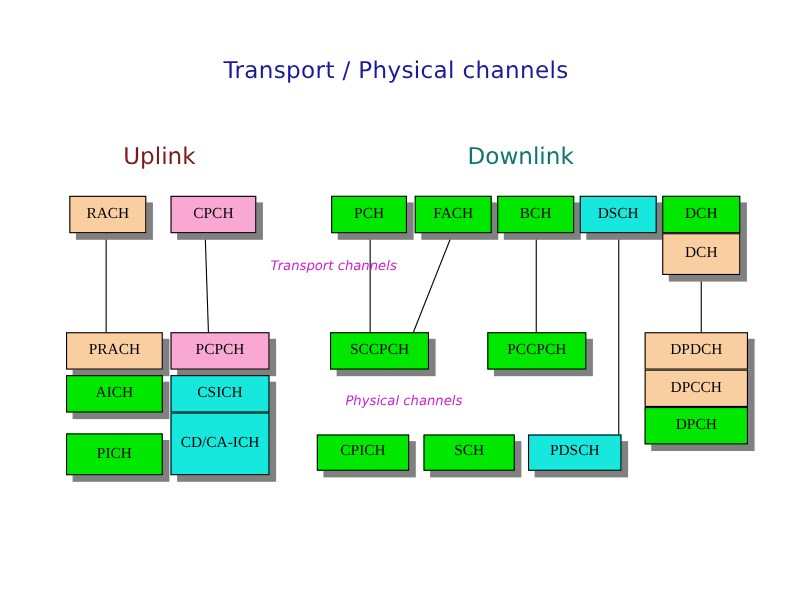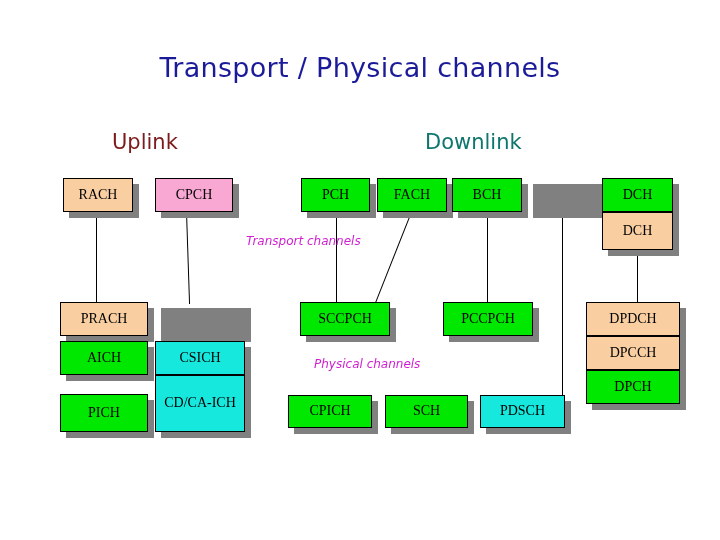--- a/index.html
+++ b/index.html
@@ -14,21 +14,21 @@
     background: #ffffff;
     overflow: hidden;
     font-family: "Liberation Sans", sans-serif;
   }
   .title {
     position: absolute;
     left: 0;
     top: 52px;
     width: 720px;
     text-align: center;
-    font-size: 27px;
+    font-size: 21px;
     color: #1b1b99;
     font-family: "DejaVu Sans", sans-serif;
     letter-spacing: 0.3px;
     white-space: nowrap;
   }
   .hdr {
     position: absolute;
     font-size: 21px;
     font-family: "DejaVu Sans", sans-serif;
     white-space: nowrap;
@@ -112,37 +112,39 @@
   <div class="shadow" style="left:307px; top:184px; width:69px; height:34px;"></div>
   <div class="box c-green" style="left:301px; top:178px; width:69px; height:34px;">PCH</div>
 
   <div class="shadow" style="left:383px; top:184px; width:70px; height:34px;"></div>
   <div class="box c-green" style="left:377px; top:178px; width:70px; height:34px;">FACH</div>
 
   <div class="shadow" style="left:458px; top:184px; width:70px; height:34px;"></div>
   <div class="box c-green" style="left:452px; top:178px; width:70px; height:34px;">BCH</div>
 
   <div class="shadow" style="left:533px; top:184px; width:70px; height:34px;"></div>
+  <div class="box c-cyan" style="left:527px; top:178px; width:70px; height:34px;">DSCH</div>
 
   <div class="shadow" style="left:608px; top:184px; width:71px; height:72px;"></div>
   <div class="box c-green" style="left:602px; top:178px; width:71px; height:34px;">DCH</div>
   <div class="box c-peach" style="left:602px; top:212px; width:71px; height:38px;">DCH</div>
 
   <div class="layer-label lbl-transport">Transport channels</div>
 
   <div class="shadow" style="left:66px; top:308px; width:88px; height:34px;"></div>
   <div class="box c-peach" style="left:60px; top:302px; width:88px; height:34px;">PRACH</div>
 
   <div class="shadow" style="left:66px; top:347px; width:88px; height:34px;"></div>
   <div class="box c-green" style="left:60px; top:341px; width:88px; height:34px;">AICH</div>
 
   <div class="shadow" style="left:66px; top:400px; width:88px; height:38px;"></div>
   <div class="box c-green" style="left:60px; top:394px; width:88px; height:38px;">PICH</div>
 
   <div class="shadow" style="left:161px; top:308px; width:90px; height:34px;"></div>
+  <div class="box c-cream" style="left:155px; top:302px; width:90px; height:34px;">PCPCH</div>
 
   <div class="shadow" style="left:161px; top:347px; width:90px; height:91px;"></div>
   <div class="box c-cyan" style="left:155px; top:375px; width:90px; height:57px; padding:0 6px;">CD/CA-ICH</div>
   <div class="box c-cyan" style="left:155px; top:341px; width:90px; height:34px;">CSICH</div>
 
   <div class="shadow" style="left:306px; top:308px; width:90px; height:34px;"></div>
   <div class="box c-green" style="left:300px; top:302px; width:90px; height:34px;">SCCPCH</div>
 
   <div class="shadow" style="left:449px; top:308px; width:90px; height:34px;"></div>
   <div class="box c-green" style="left:443px; top:302px; width:90px; height:34px;">PCCPCH</div>

